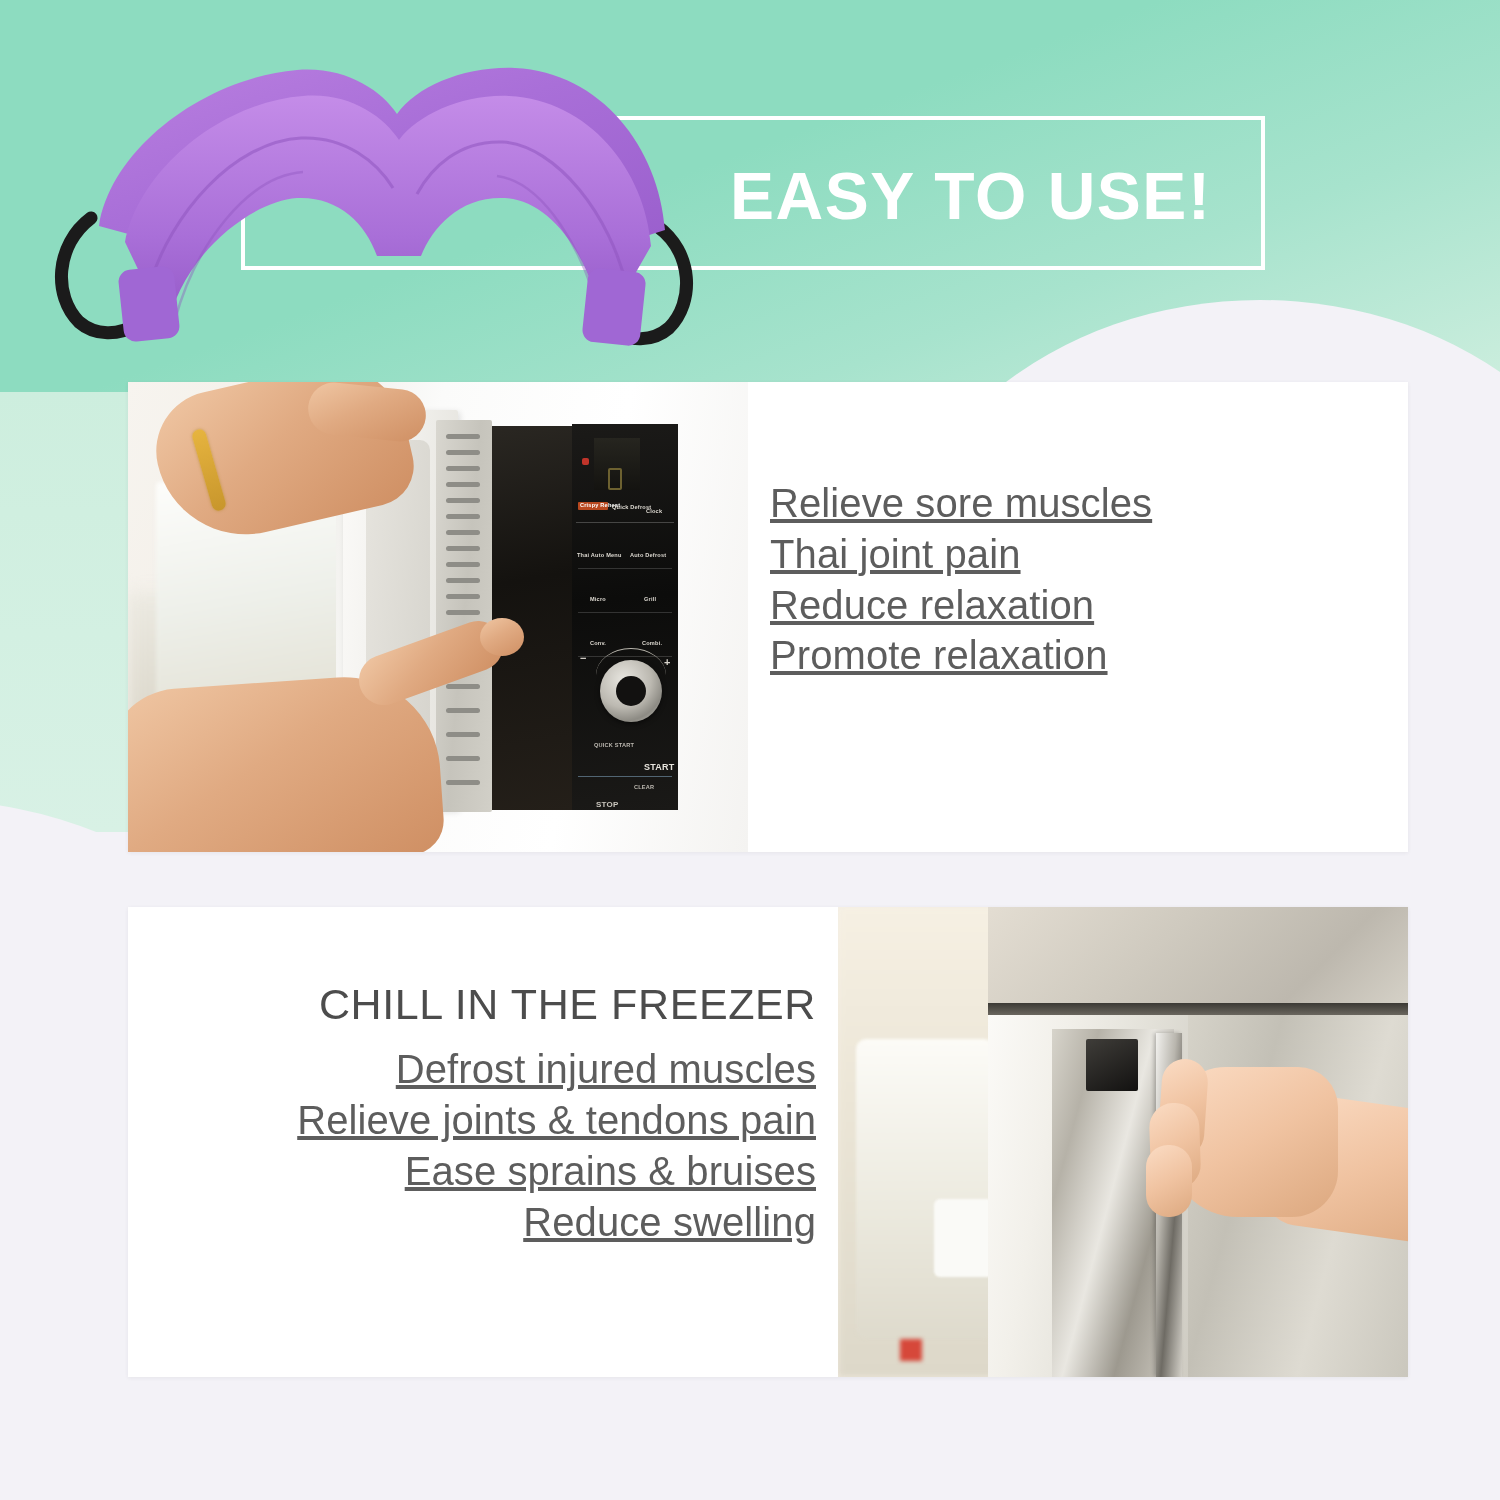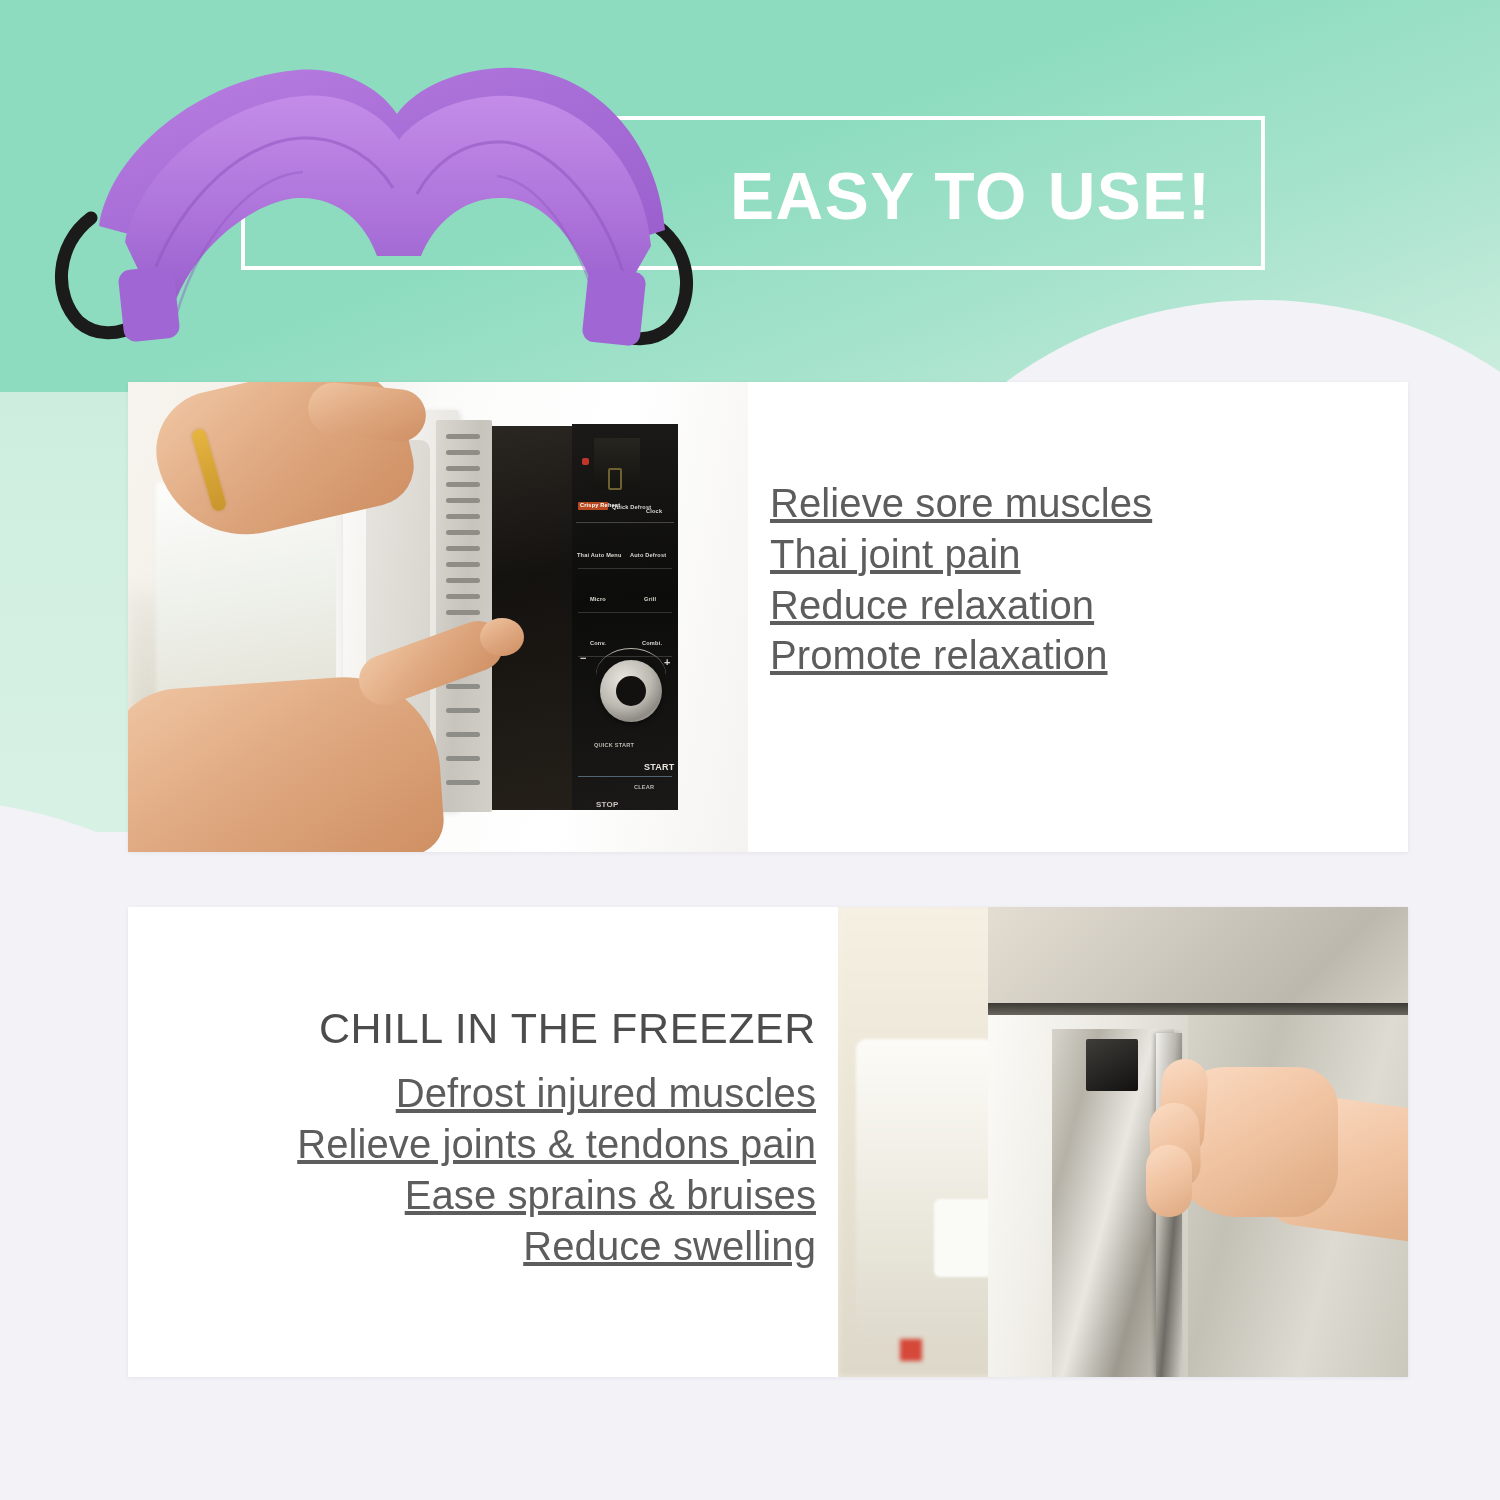--- a/index.html
+++ b/index.html
@@ -54,21 +54,21 @@
   .card{position:absolute;background:#ffffff;box-shadow:0 1px 4px rgba(60,60,70,.07);}
   #card-heat{left:128px;top:382px;width:1280px;height:470px;}
   #card-chill{left:128px;top:907px;width:1280px;height:470px;}
 
   .photo{position:absolute;top:0;height:470px;overflow:hidden;}
   #photo-microwave{left:0;width:620px;}
   #photo-fridge{right:0;width:570px;}
 
   .text-col{position:absolute;top:0;height:470px;box-sizing:border-box;}
   #text-heat{left:620px;width:660px;padding:96px 0 0 22px;text-align:left;}
-  #text-chill{left:0;width:710px;padding:98px 22px 0 0;text-align:right;}
+  #text-chill{left:0;width:710px;padding:74px 22px 0 0;text-align:right;}
 
   .sec-title{
     color:#4c4c4c;font-size:43px;font-weight:400;letter-spacing:0.6px;
     margin:0 0 16px 0;line-height:1.1;white-space:nowrap;
   }
   .benefit{
     color:#5d5d5d;font-size:40px;font-weight:300;line-height:1.27;
     letter-spacing:0.1px;white-space:nowrap;text-decoration:underline;
   }
 

